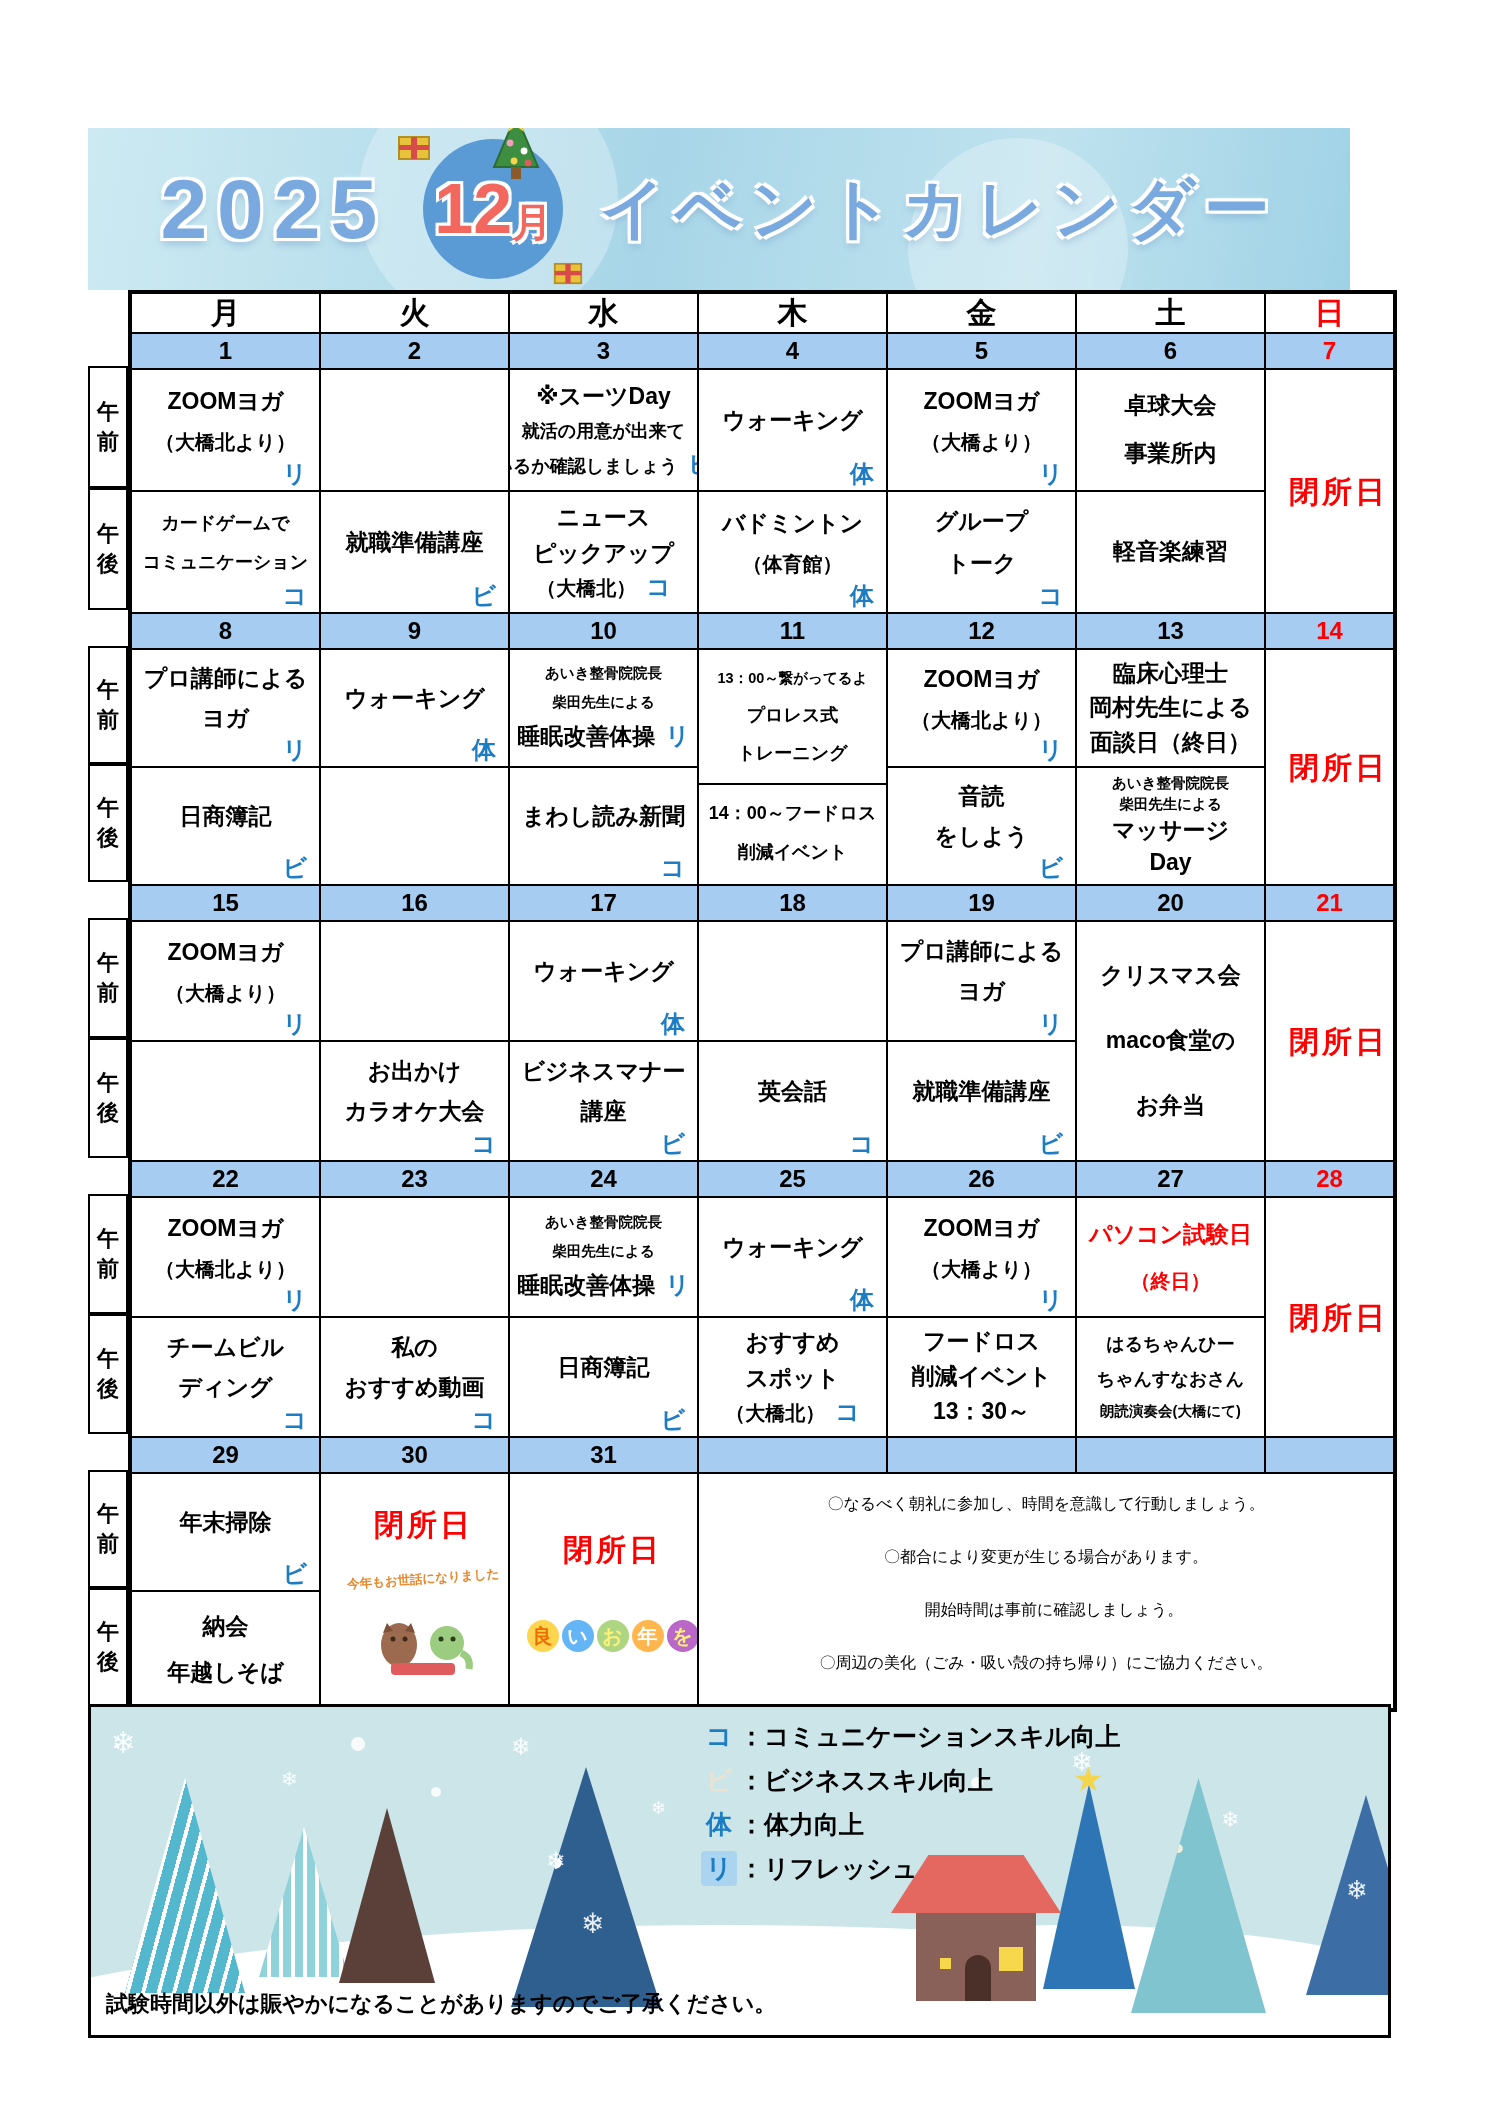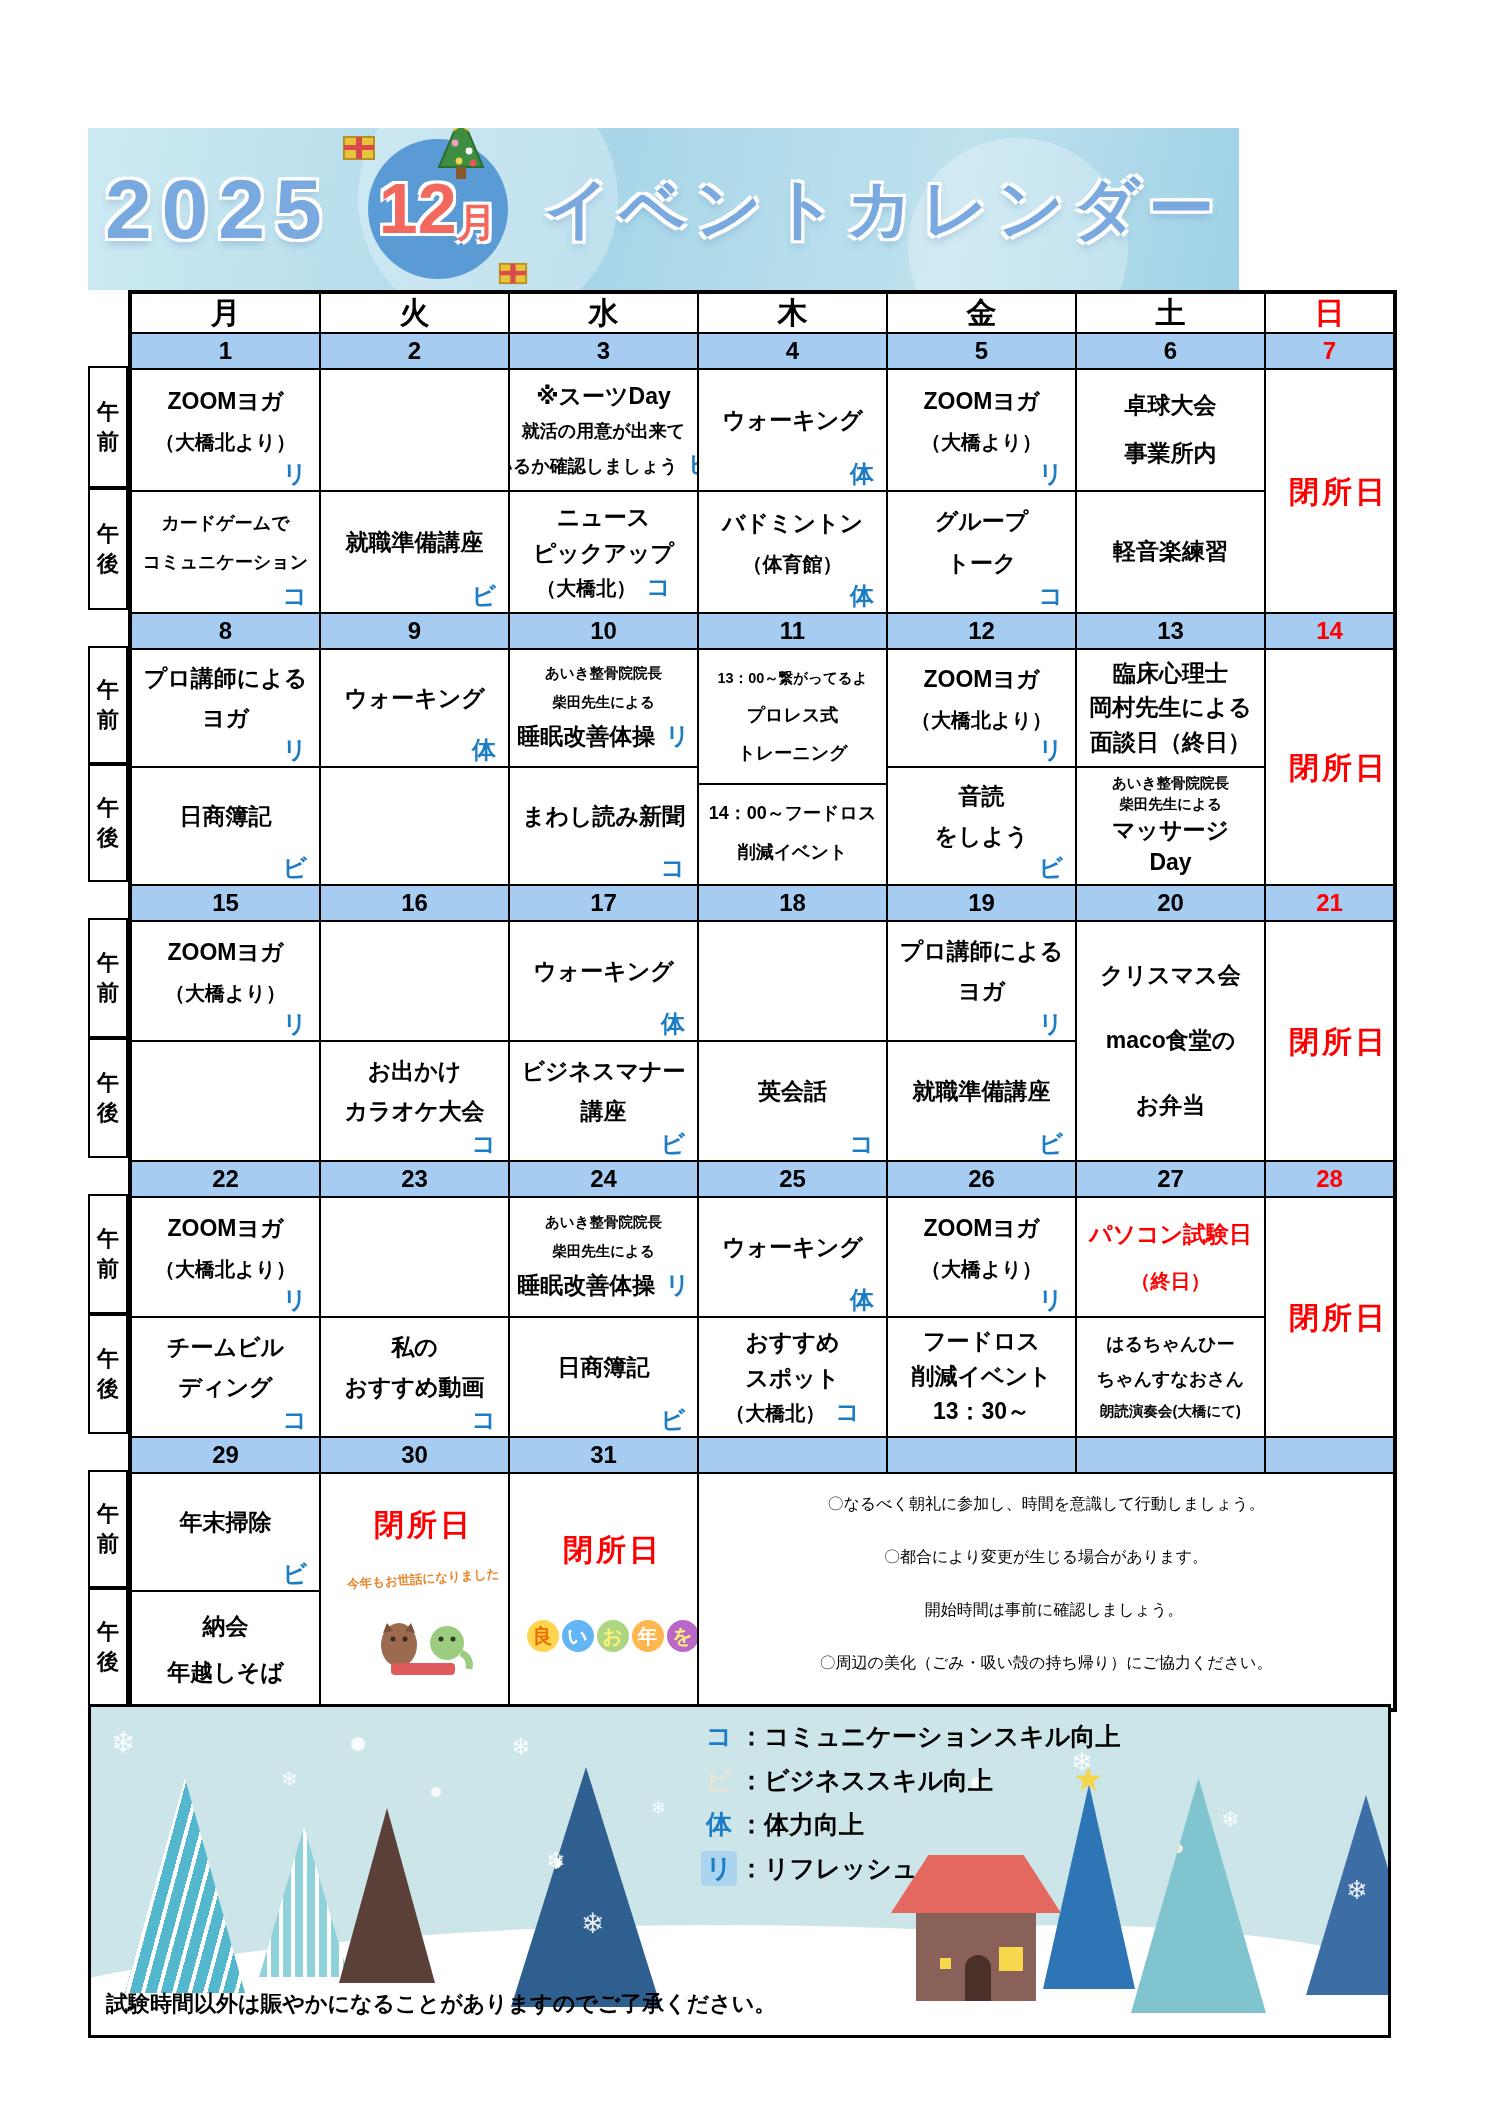--- a/index.html
+++ b/index.html
@@ -1,20 +1,20 @@
 <!DOCTYPE html>
 <html><head>
 <meta charset="utf-8">
 <style>
   html,body{margin:0;padding:0;background:#fff;}
   body{width:1489px;height:2105px;position:relative;font-family:"Liberation Sans","DejaVu Sans",sans-serif;color:#000;}
   *{box-sizing:border-box;}
 
   
-  .banner{position:absolute;left:88px;top:128px;width:1151px;height:162px;
+  .banner{position:absolute;left:88px;top:128px;width:1262px;height:162px;
     background:linear-gradient(100deg,#cdeaf2 0%,#a8d6e8 45%,#bfe2ee 75%,#9fd2e6 100%);
     overflow:hidden;display:flex;align-items:center;justify-content:center;gap:36px;}
   .banner .blob{position:absolute;border-radius:50%;background:rgba(255,255,255,.28);}
   .outline-blue{color:#79a9de;font-weight:700;
     text-shadow:-3px -3px 0 #fff,3px -3px 0 #fff,-3px 3px 0 #fff,3px 3px 0 #fff,0 0 6px #fff,0 5px 8px rgba(70,120,180,.45);}
   .banner .yr{font-size:84px;letter-spacing:10px;z-index:2;}
   .banner .ttl{font-size:66px;letter-spacing:8px;z-index:2;white-space:nowrap;}
   .moon-wrap{position:relative;z-index:2;width:140px;height:140px;flex:0 0 auto;}
   .moon-circle{position:absolute;inset:0;border-radius:50%;background:#5b9bd5;display:flex;align-items:center;justify-content:center;}
   .m-red{color:#f2685f;font-weight:700;

